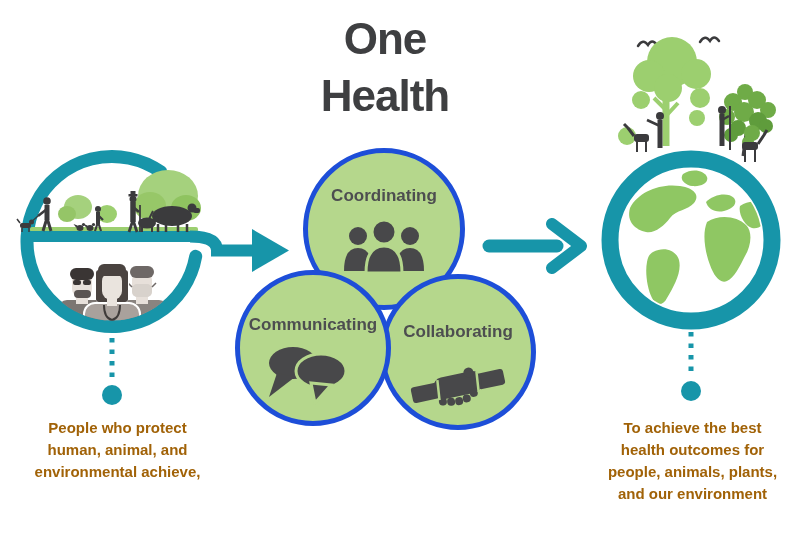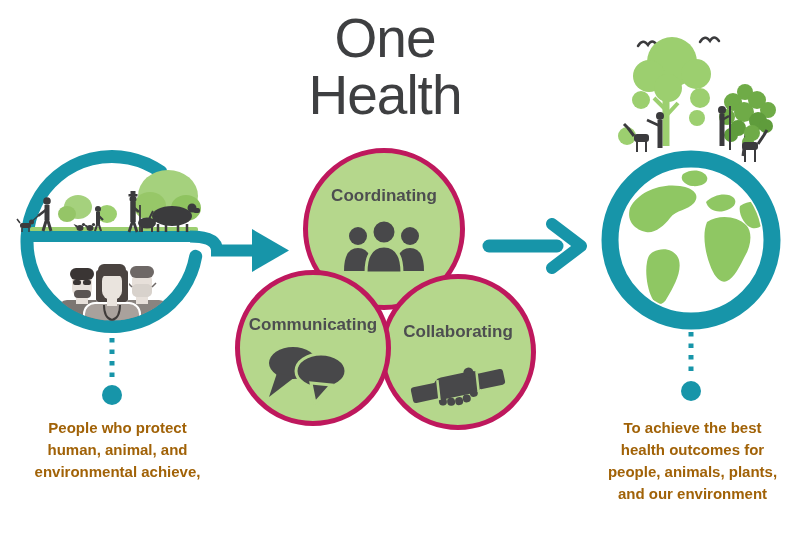--- a/index.html
+++ b/index.html
@@ -2,26 +2,26 @@
 <html><head>
 <meta charset="utf-8">
 <style>
   html,body{margin:0;padding:0;background:#fff;}
   .stage{
     position:relative;width:800px;height:535px;background:#ffffff;
     font-family:"Liberation Sans",sans-serif;overflow:hidden;
   }
   .title{
     position:absolute;left:275px;top:10px;width:220px;text-align:center;
-    font-size:55px;line-height:57px;font-weight:normal;color:#3e3f41;letter-spacing:-1px;
+    font-size:44px;line-height:57px;font-weight:bold;color:#3e3f41;letter-spacing:-1px;
   }
   .title span{display:block;}
   .scene{position:absolute;left:0;top:0;}
   .venn{
-    position:absolute;border-radius:50%;background:#b5d78c;border:5px solid #be185d;
+    position:absolute;border-radius:50%;background:#b5d78c;border:5px solid #1d4ed8;
   }
   .venn-coordinating{left:303px;top:148px;width:152px;height:152px;z-index:2;}
   .venn-collaborating{left:380px;top:274px;width:146px;height:146px;z-index:3;}
   .venn-communicating{left:235px;top:270px;width:146px;height:146px;z-index:4;}
   .venn-label{
     position:absolute;left:0;width:100%;text-align:center;
     font-size:17px;font-weight:bold;color:#4d4e50;
   }
   .venn-coordinating .venn-label{top:33px;}
   .venn-communicating .venn-label{top:40px;}

